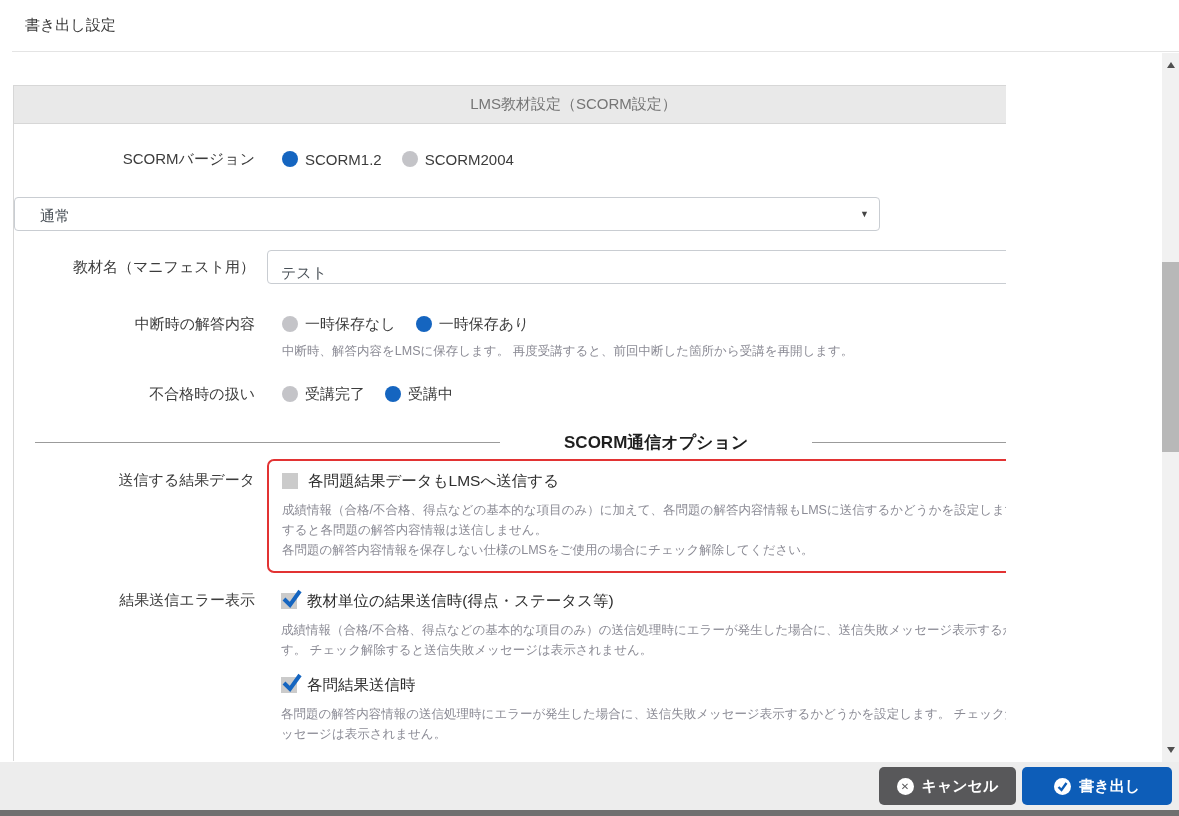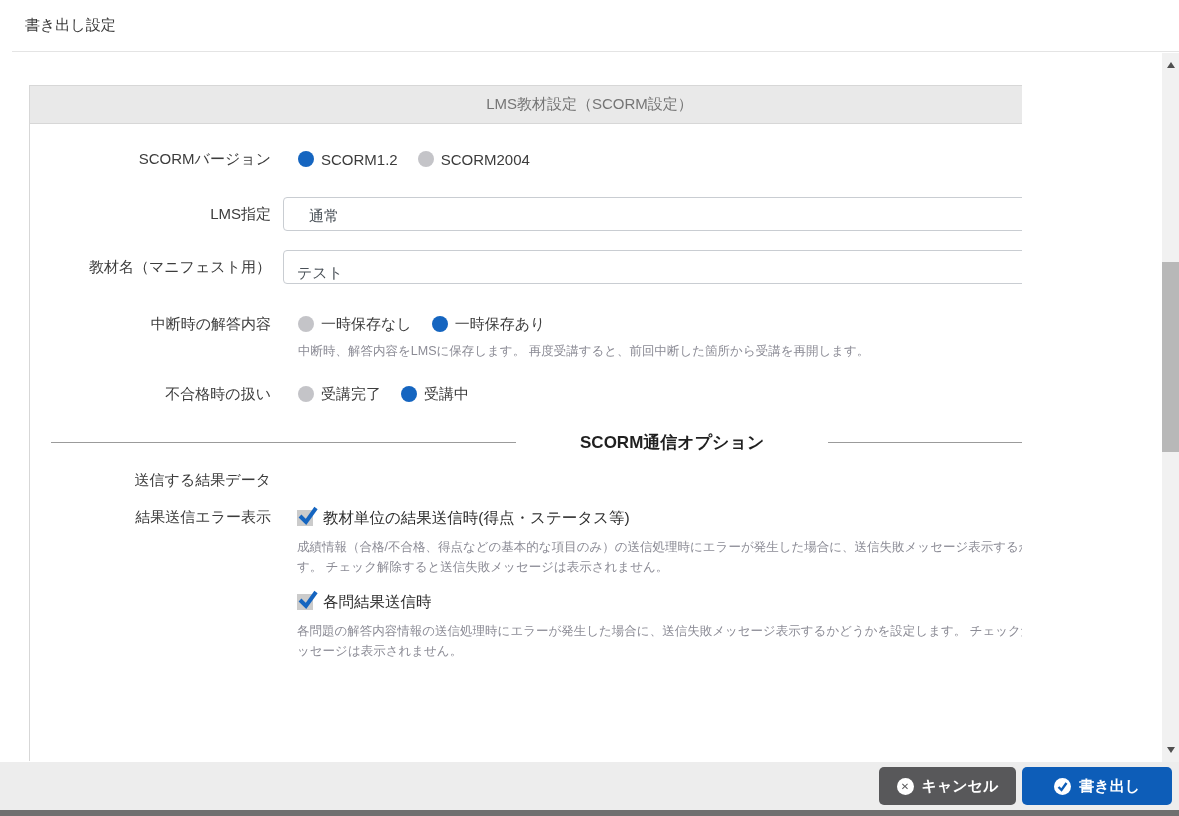--- a/index.html
+++ b/index.html
@@ -9,21 +9,21 @@
     font-family:"Liberation Sans","DejaVu Sans",sans-serif;
     -webkit-font-smoothing:antialiased;
   }
   .titlebar{
     position:absolute;top:0;left:12px;width:100%;height:52px;
     border-bottom:1px solid #e4e4e4;display:flex;align-items:center;
     box-sizing:border-box;padding-left:13px;
   }
   .titlebar .title{font-size:15px;color:#3a3a3a;}
   .scroll-area{
-    position:absolute;top:53px;left:16px;width:1006px;height:709px;
+    position:absolute;top:53px;left:0;width:1006px;height:709px;
     overflow:hidden;background:#fff;
   }
   .panel{
     margin:32px 0 0 13px;width:1121px;height:676px;
     border:1px solid #d7d7d7;border-bottom:none;box-sizing:border-box;
     background:#fff;
   }
   .panel-header{
     height:37px;background:#e9e9e9;border-bottom:1px solid #d7d7d7;
     display:flex;align-items:center;justify-content:center;
@@ -143,21 +143,20 @@
           </span>
           <span class="radio-opt">
             <span class="radio-dot"></span>
             <span class="radio-text">SCORM2004</span>
           </span>
         </div>
       </div>
     </div>
 
     <div class="row mt28">
-      <div class="row-label pt7">LMS指定</div>
       <div class="row-control">
         <div class="field-box select-box">
           <span class="select-value">通常</span>
           <span class="caret">▼</span>
         </div>
       </div>
     </div>
 
     <div class="row mt19">
       <div class="row-label pt7">教材名（マニフェスト用）</div>
@@ -200,20 +199,30 @@
     </div>
 
     <div class="section-sep">
       <span class="line line-l"></span>
       <span class="section-title">SCORM通信オプション</span>
       <span class="line line-r"></span>
     </div>
 
     <div class="row mt5">
       <div class="row-label" style="padding-top:11px;">送信する結果データ</div>
+      <div class="row-control">
+        <div class="red-box">
+          <span class="check-item">
+            <span class="checkbox"></span>
+            <span class="check-label">各問題結果データもLMSへ送信する</span>
+          </span>
+          <div class="help-text mt7">成績情報（合格/不合格、得点などの基本的な項目のみ）に加えて、各問題の解答内容情報もLMSに送信するかどうかを設定します。チェック解除すると各問題の解答内容情報は送信しません。</div>
+          <div class="help-text">各問題の解答内容情報を保存しない仕様のLMSをご使用の場合にチェック解除してください。</div>
+        </div>
+      </div>
     </div>
 
     <div class="row mt17">
       <div class="row-label">結果送信エラー表示</div>
       <div class="row-control check-group">
         <span class="check-item">
           <span class="checkbox">
             <svg class="tick" width="22" height="22" viewBox="0 0 22 22">
               <path d="M3 11 L9 17 L19 3" stroke="#1565c0" stroke-width="4" fill="none"></path>
             </svg>

